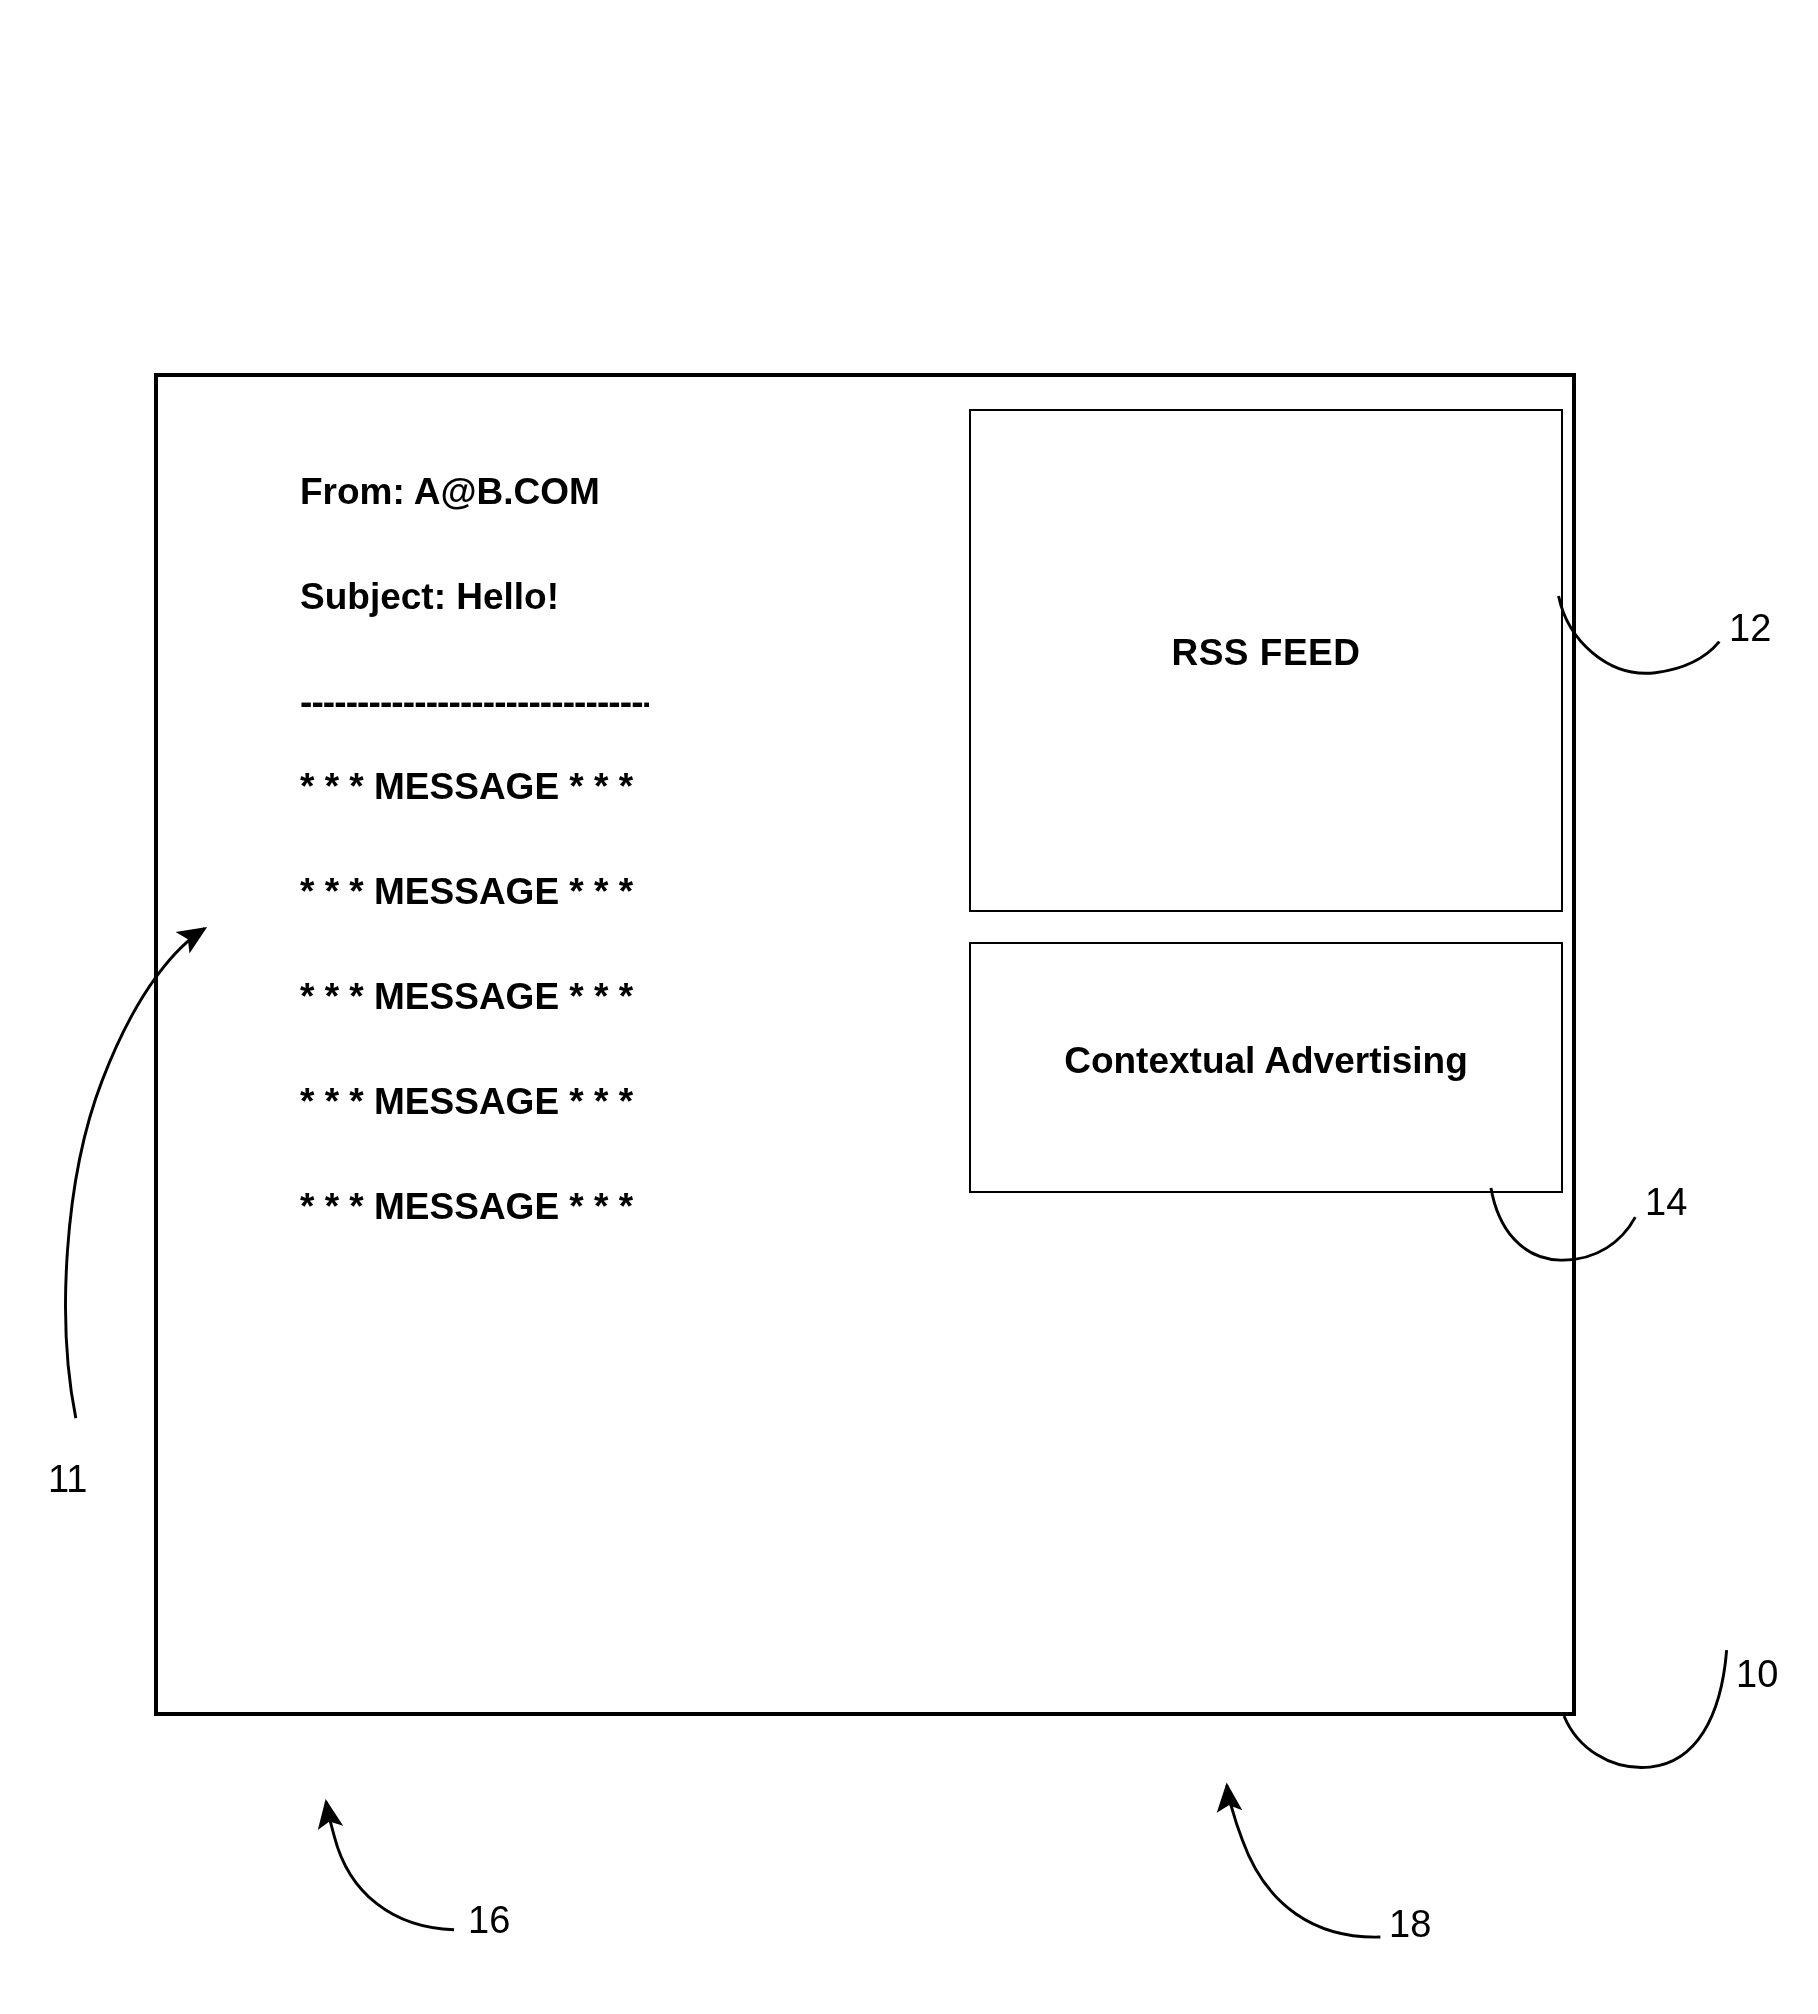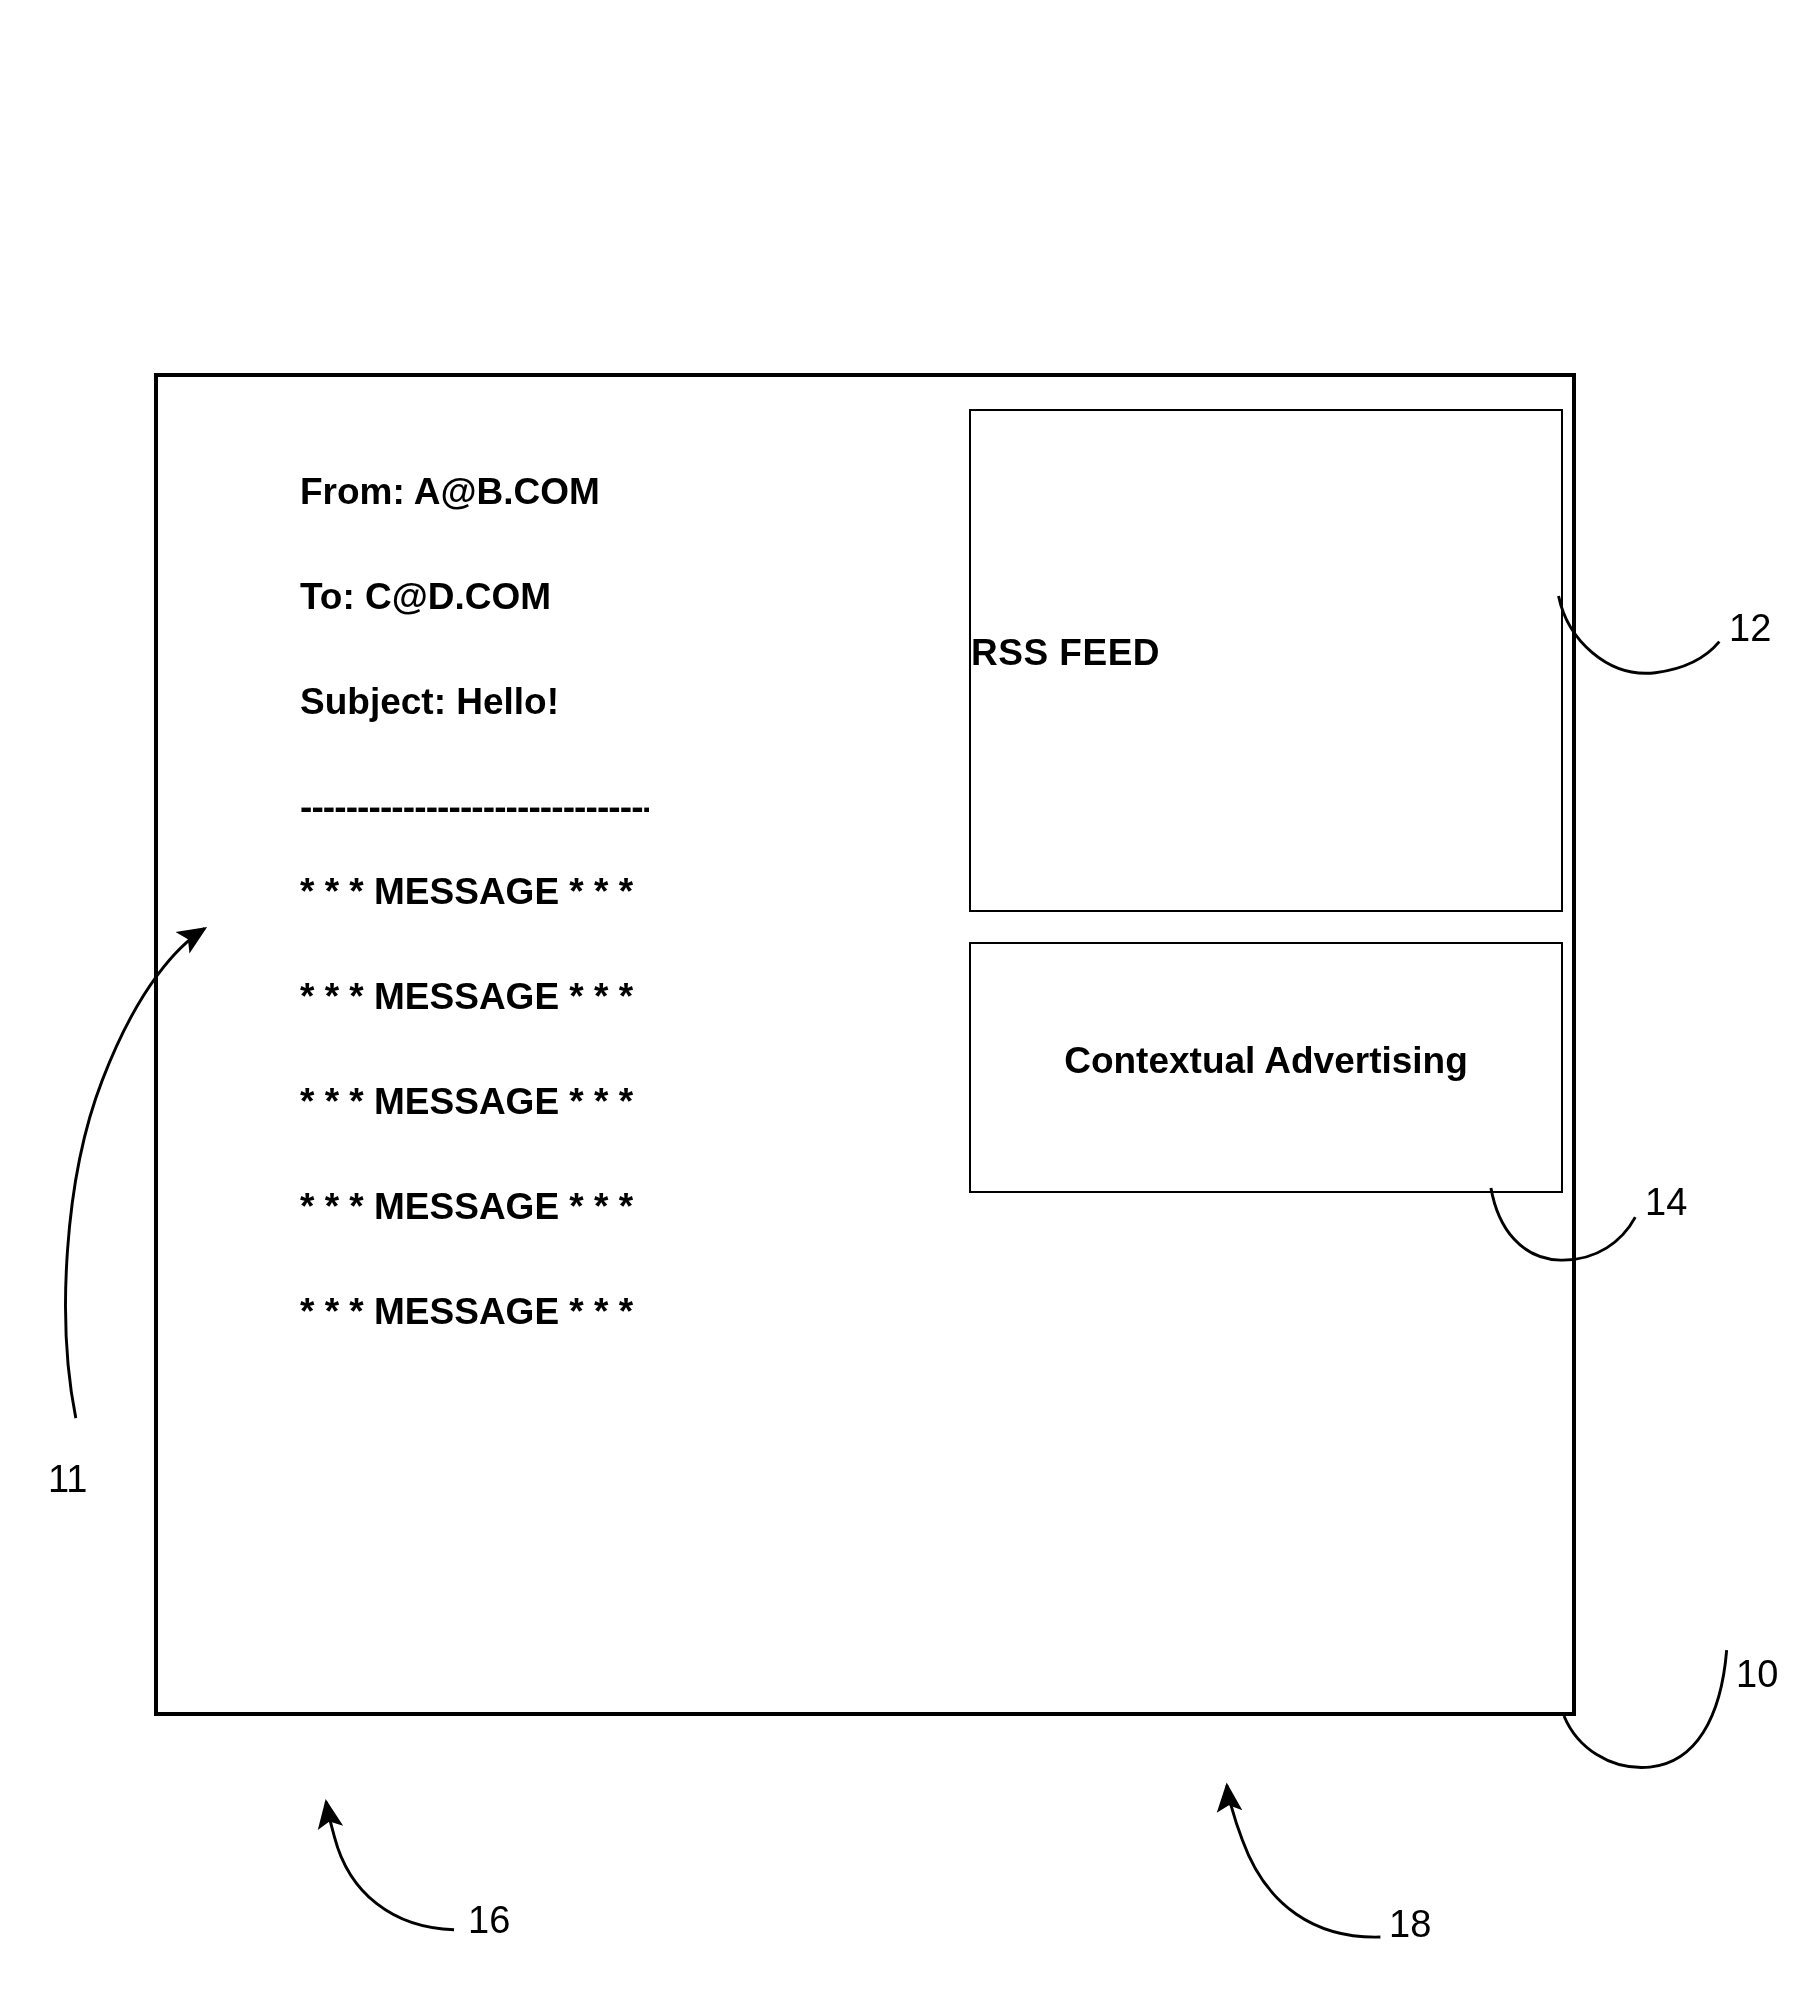--- a/index.html
+++ b/index.html
@@ -87,21 +87,21 @@
     height: 503px;
     border: 2.7px solid #000000;
     box-sizing: border-box;
     background: #ffffff;
   }
   #rss-label {
     position: absolute;
     left: 0;
     right: 0;
     top: 221px;
-    text-align: left;
+    text-align: center;
     font-size: 37px;
     font-weight: bold;
     letter-spacing: 0.5px;
   }
 
   
   #ad-box {
     position: absolute;
     left: 811px;
     top: 565px;
@@ -150,21 +150,20 @@
 <body>
 
 <div id="page">
 
   <div id="fig-title"><span class="inner">FIG. 1</span></div>
 
   <div id="main-frame">
 
     <div id="email-pane">
       <div class="hdr-line">From: A@B.COM</div>
-      <div class="hdr-line">To: C@D.COM</div>
       <div class="hdr-line">Subject: Hello!</div>
       <div id="sep-line">----------------------------------------</div>
       <div class="msg-line">* * * MESSAGE * * *</div>
       <div class="msg-line">* * * MESSAGE * * *</div>
       <div class="msg-line">* * * MESSAGE * * *</div>
       <div class="msg-line">* * * MESSAGE * * *</div>
       <div class="msg-line">* * * MESSAGE * * *</div>
     </div>
 
     <div id="rss-box">

